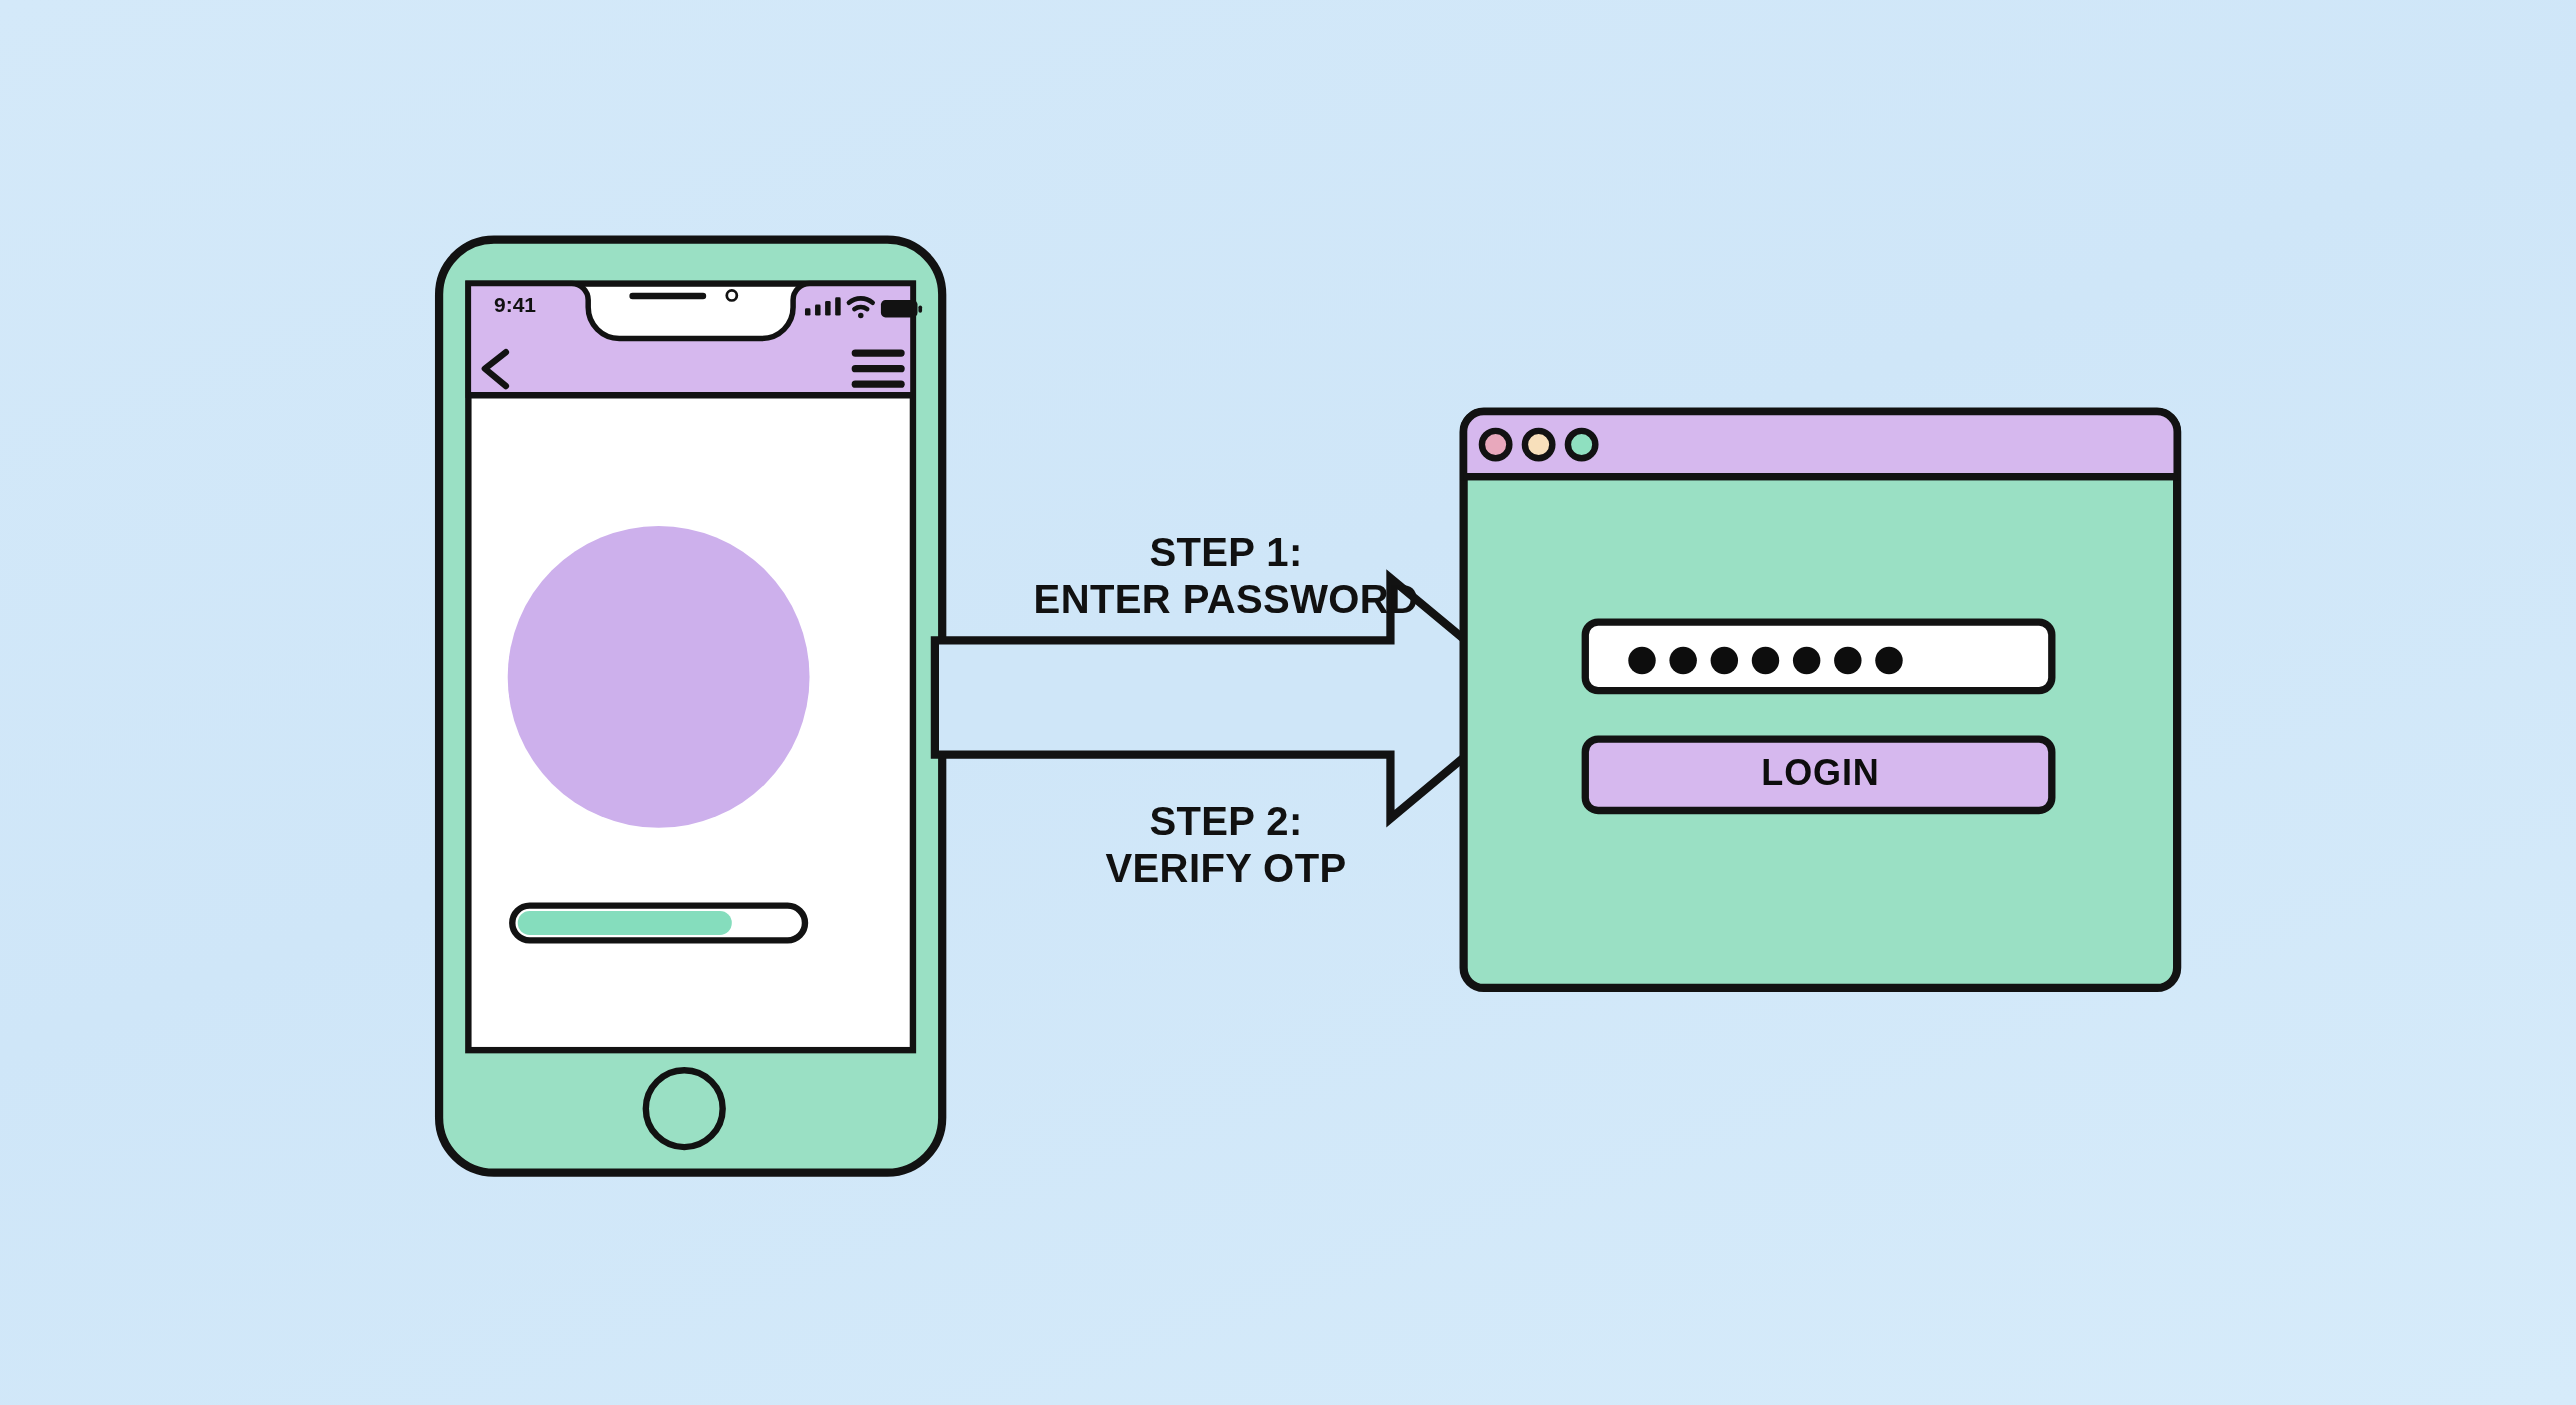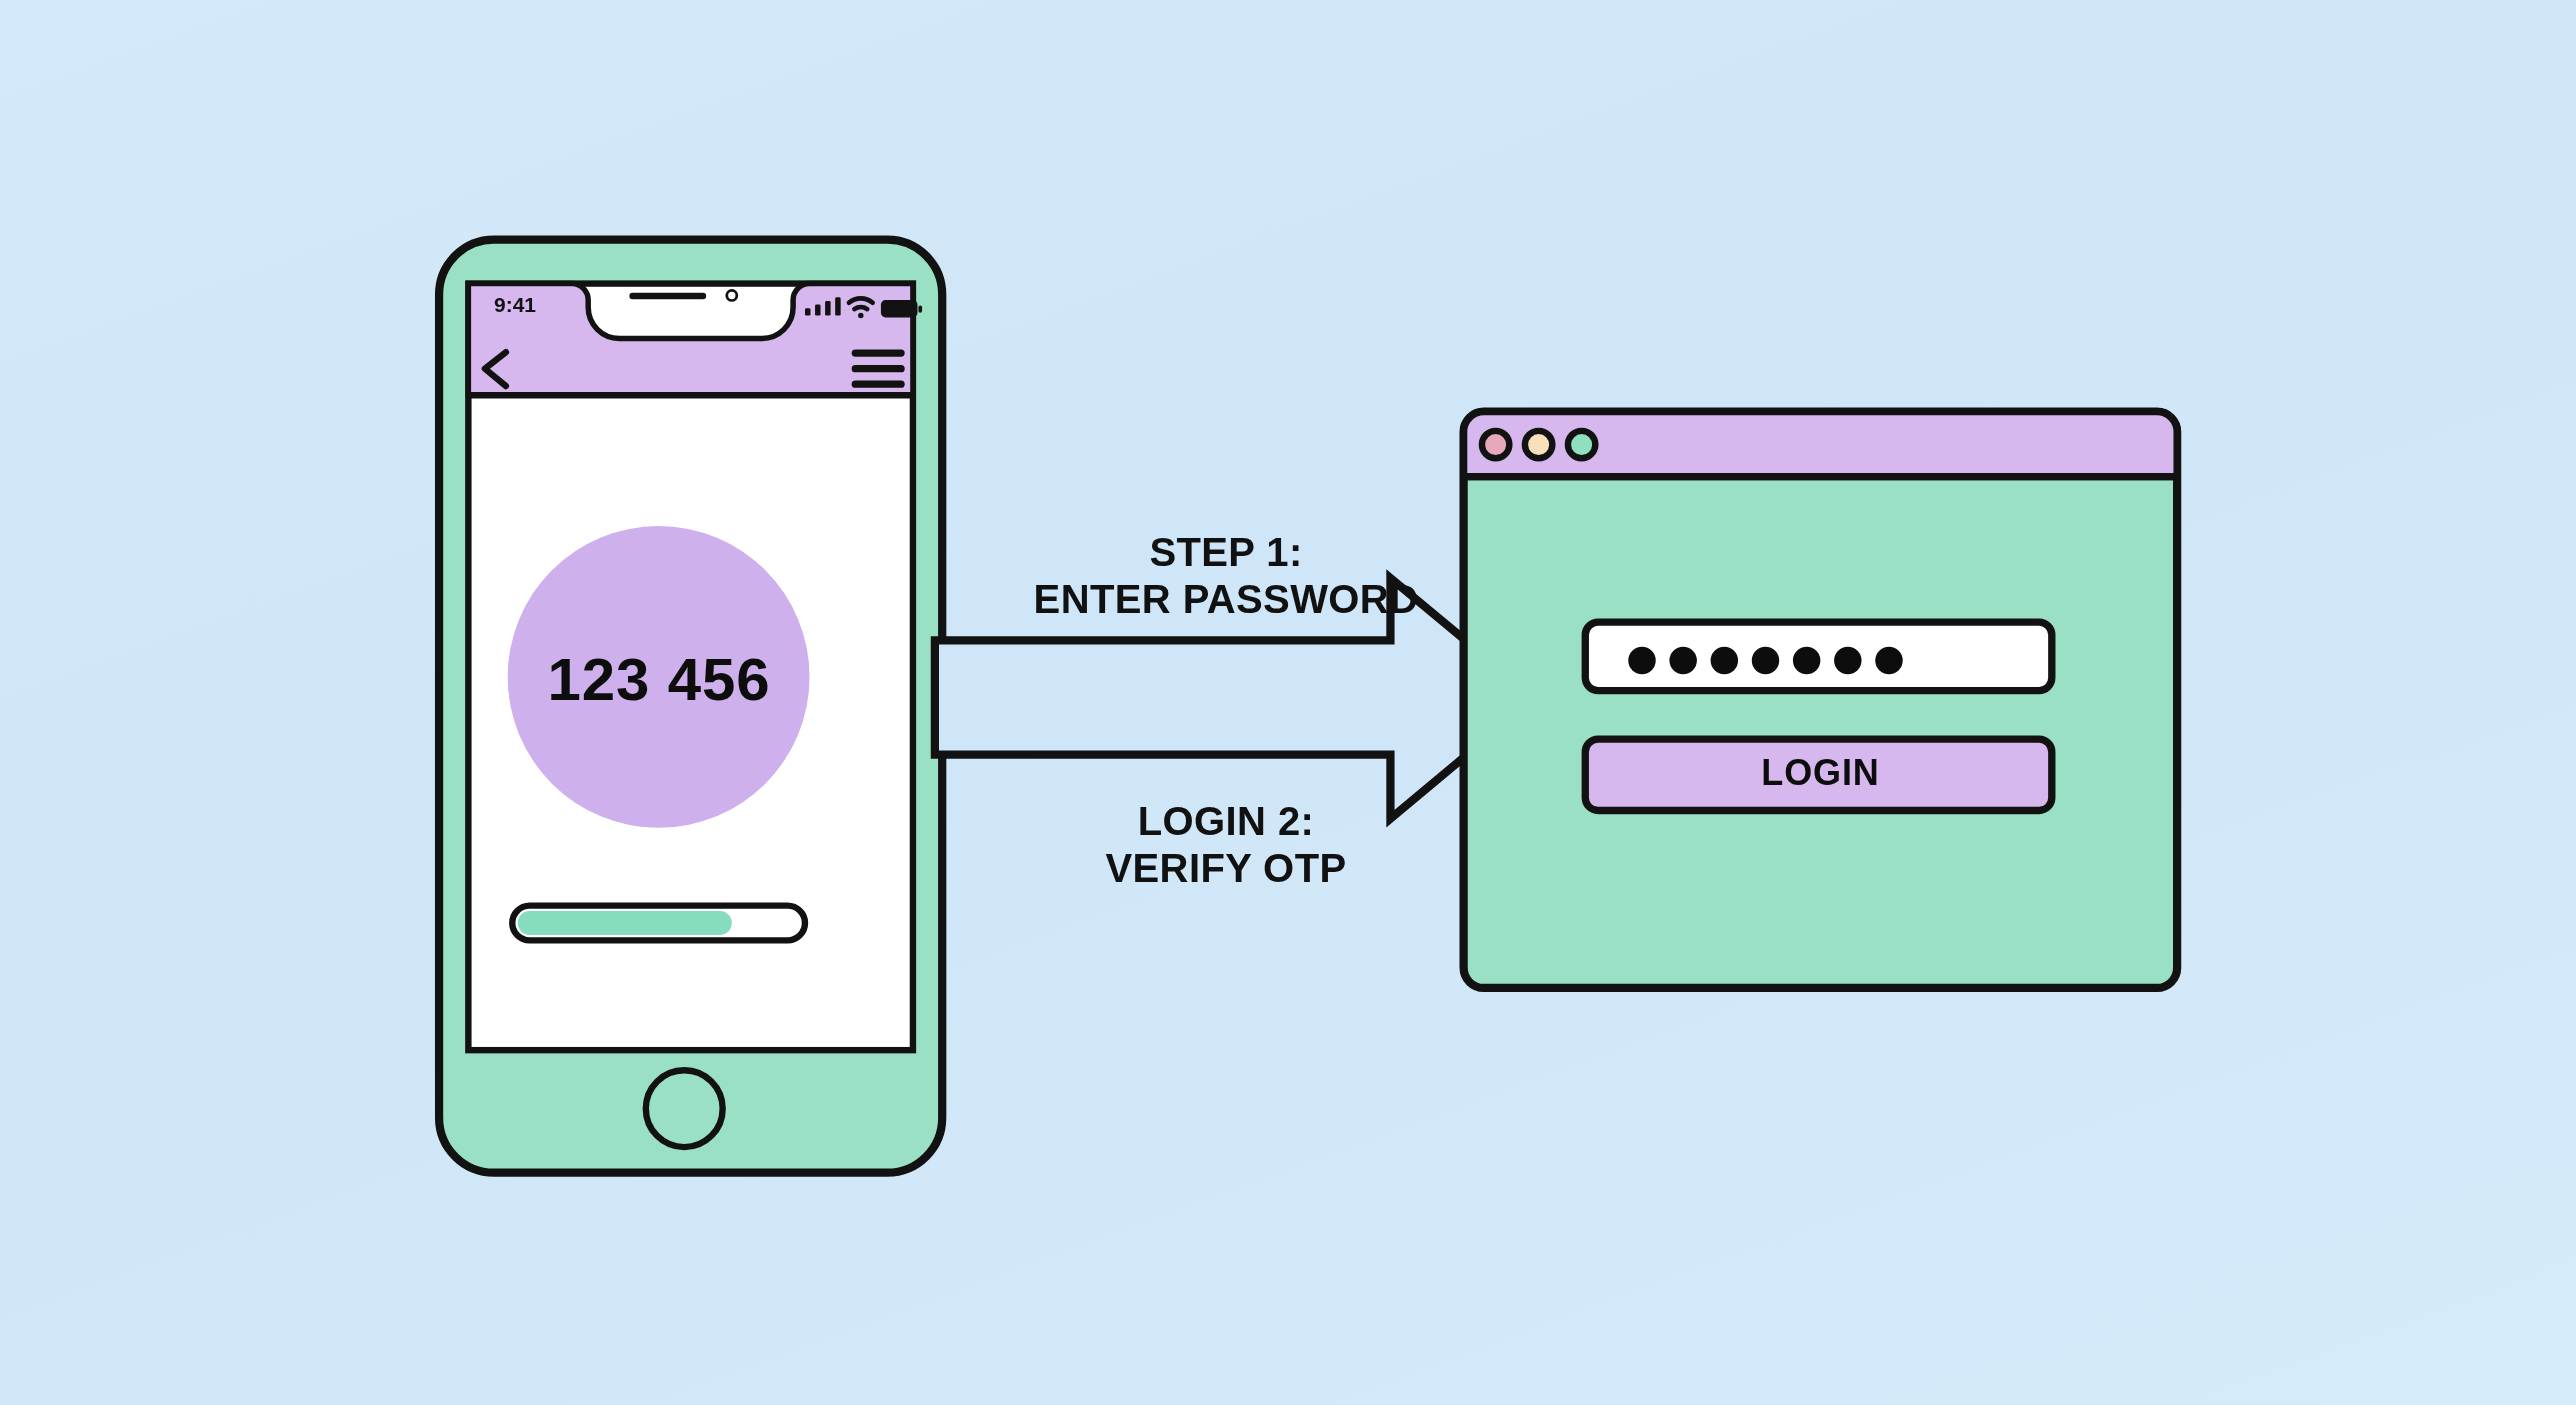--- a/index.html
+++ b/index.html
@@ -157,24 +157,23 @@
         <circle cx="2065" cy="722" r="15"></circle>
       </g>
 
       <rect x="1733" y="808" width="510" height="78" rx="14" fill="#d6b8ee" stroke="#121212" stroke-width="8"></rect>
     </g>
   </svg>
 
   <div class="status-time">9:41</div>
 
 
-  <div class="otp-code">123 456</div>
 
   <div class="step-label" id="step1-label">STEP 1:
 ENTER PASSWORD</div>
 
-  <div class="step-label" id="step2-label">LOGIN 2:
+  <div class="step-label" id="step2-label">STEP 2:
 VERIFY OTP</div>
 
   <div class="login-label">LOGIN</div>
 
 </div>
 
 
 </body></html>

